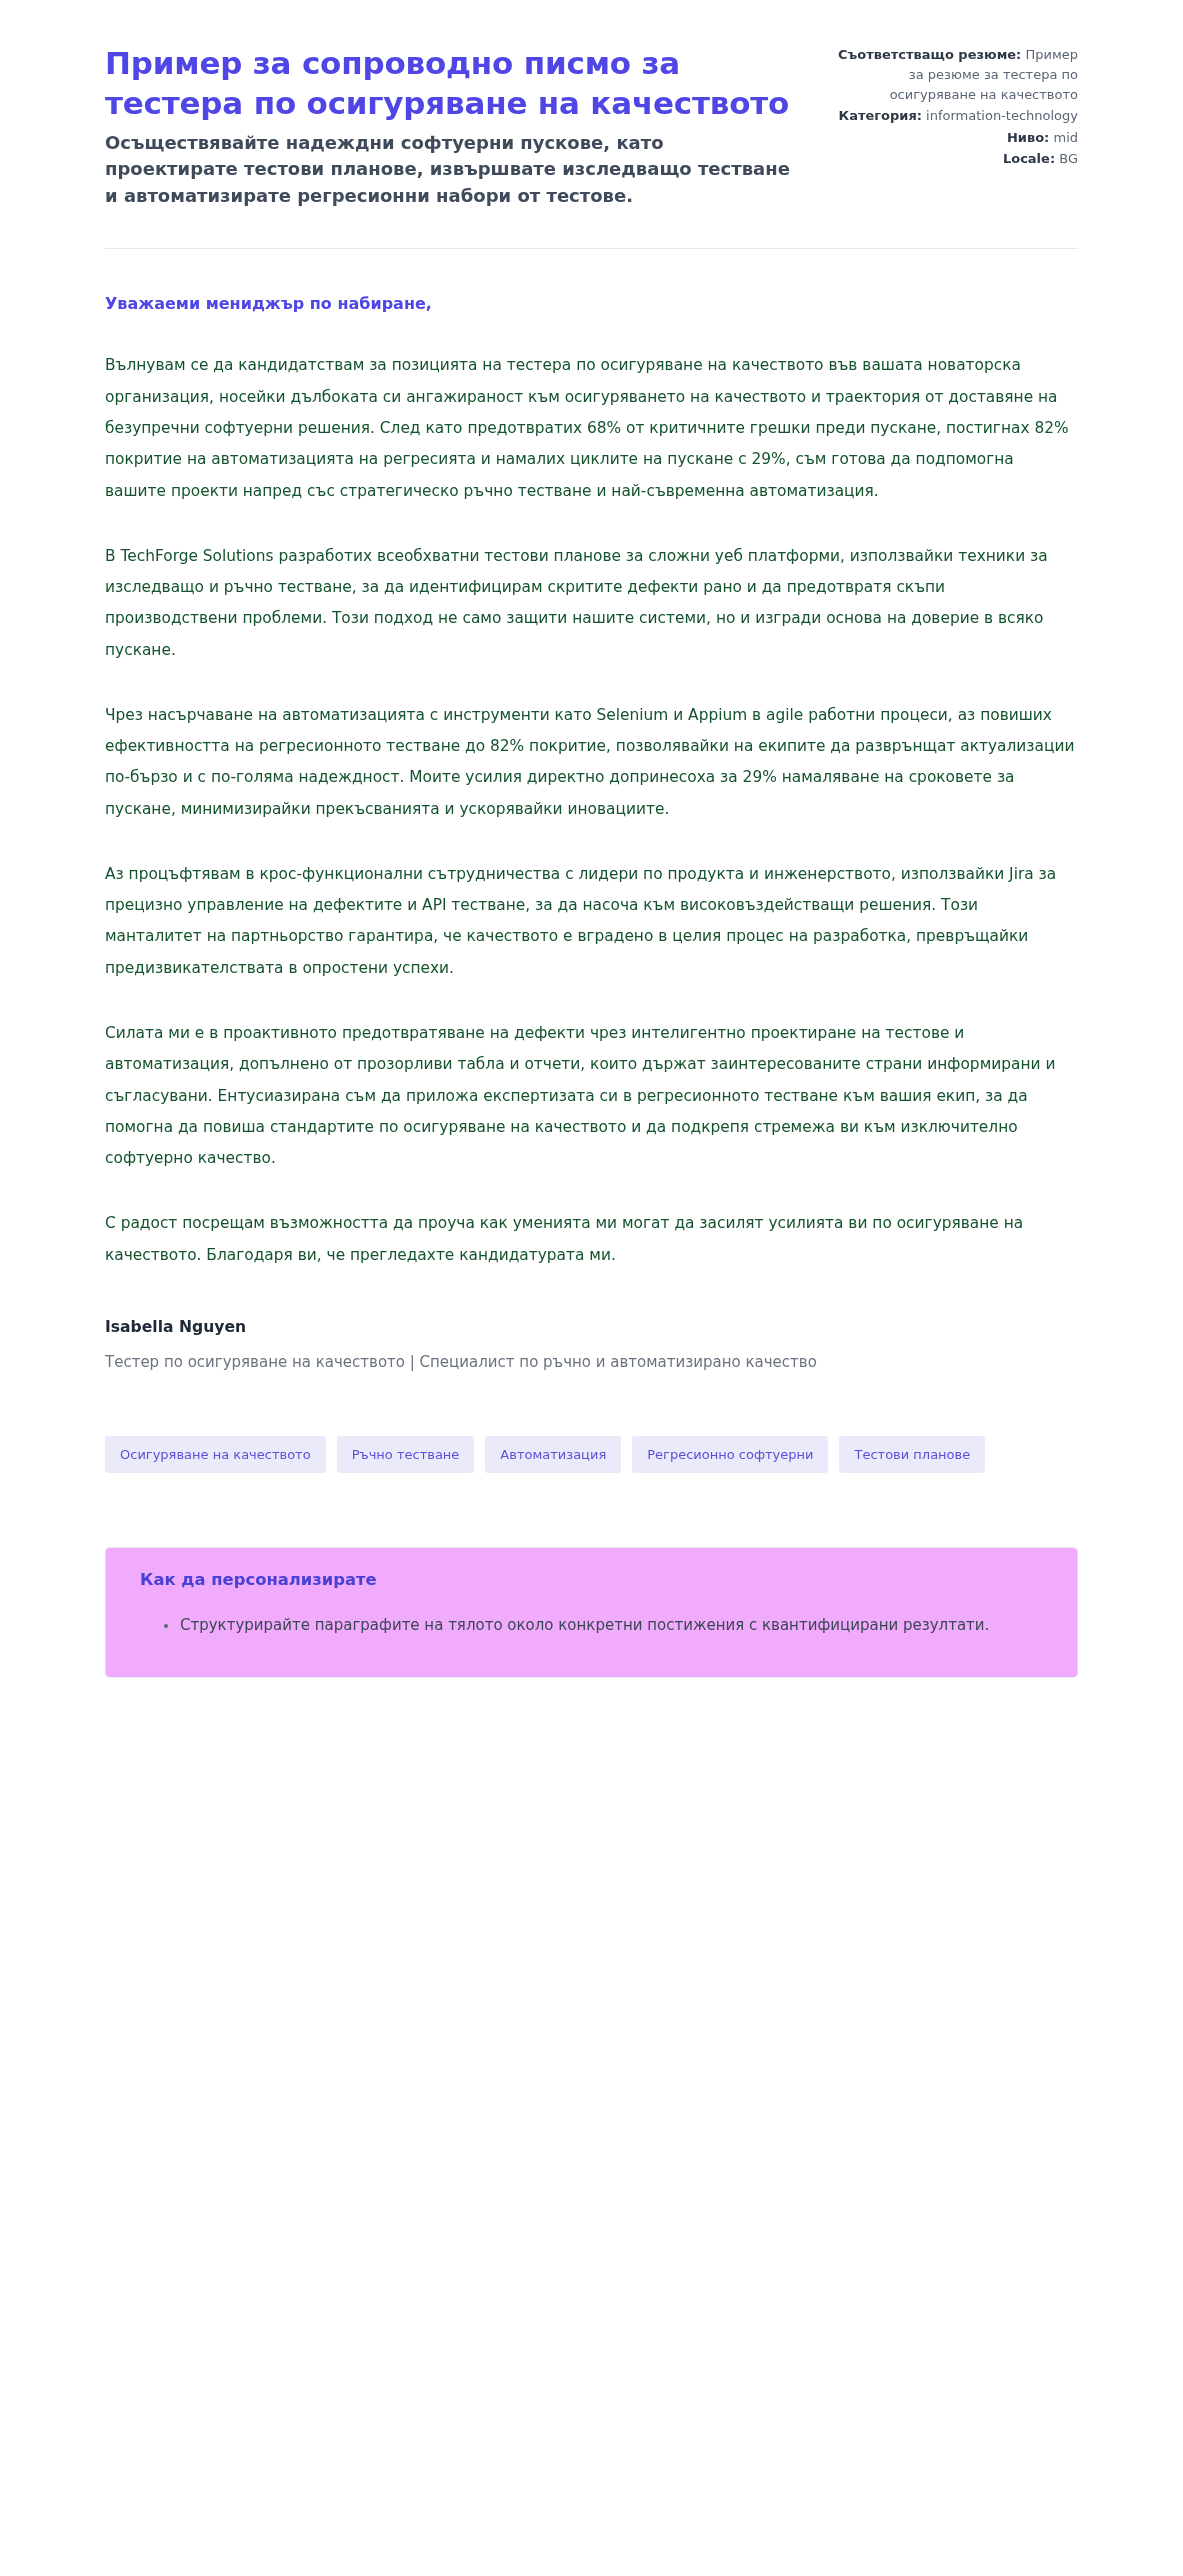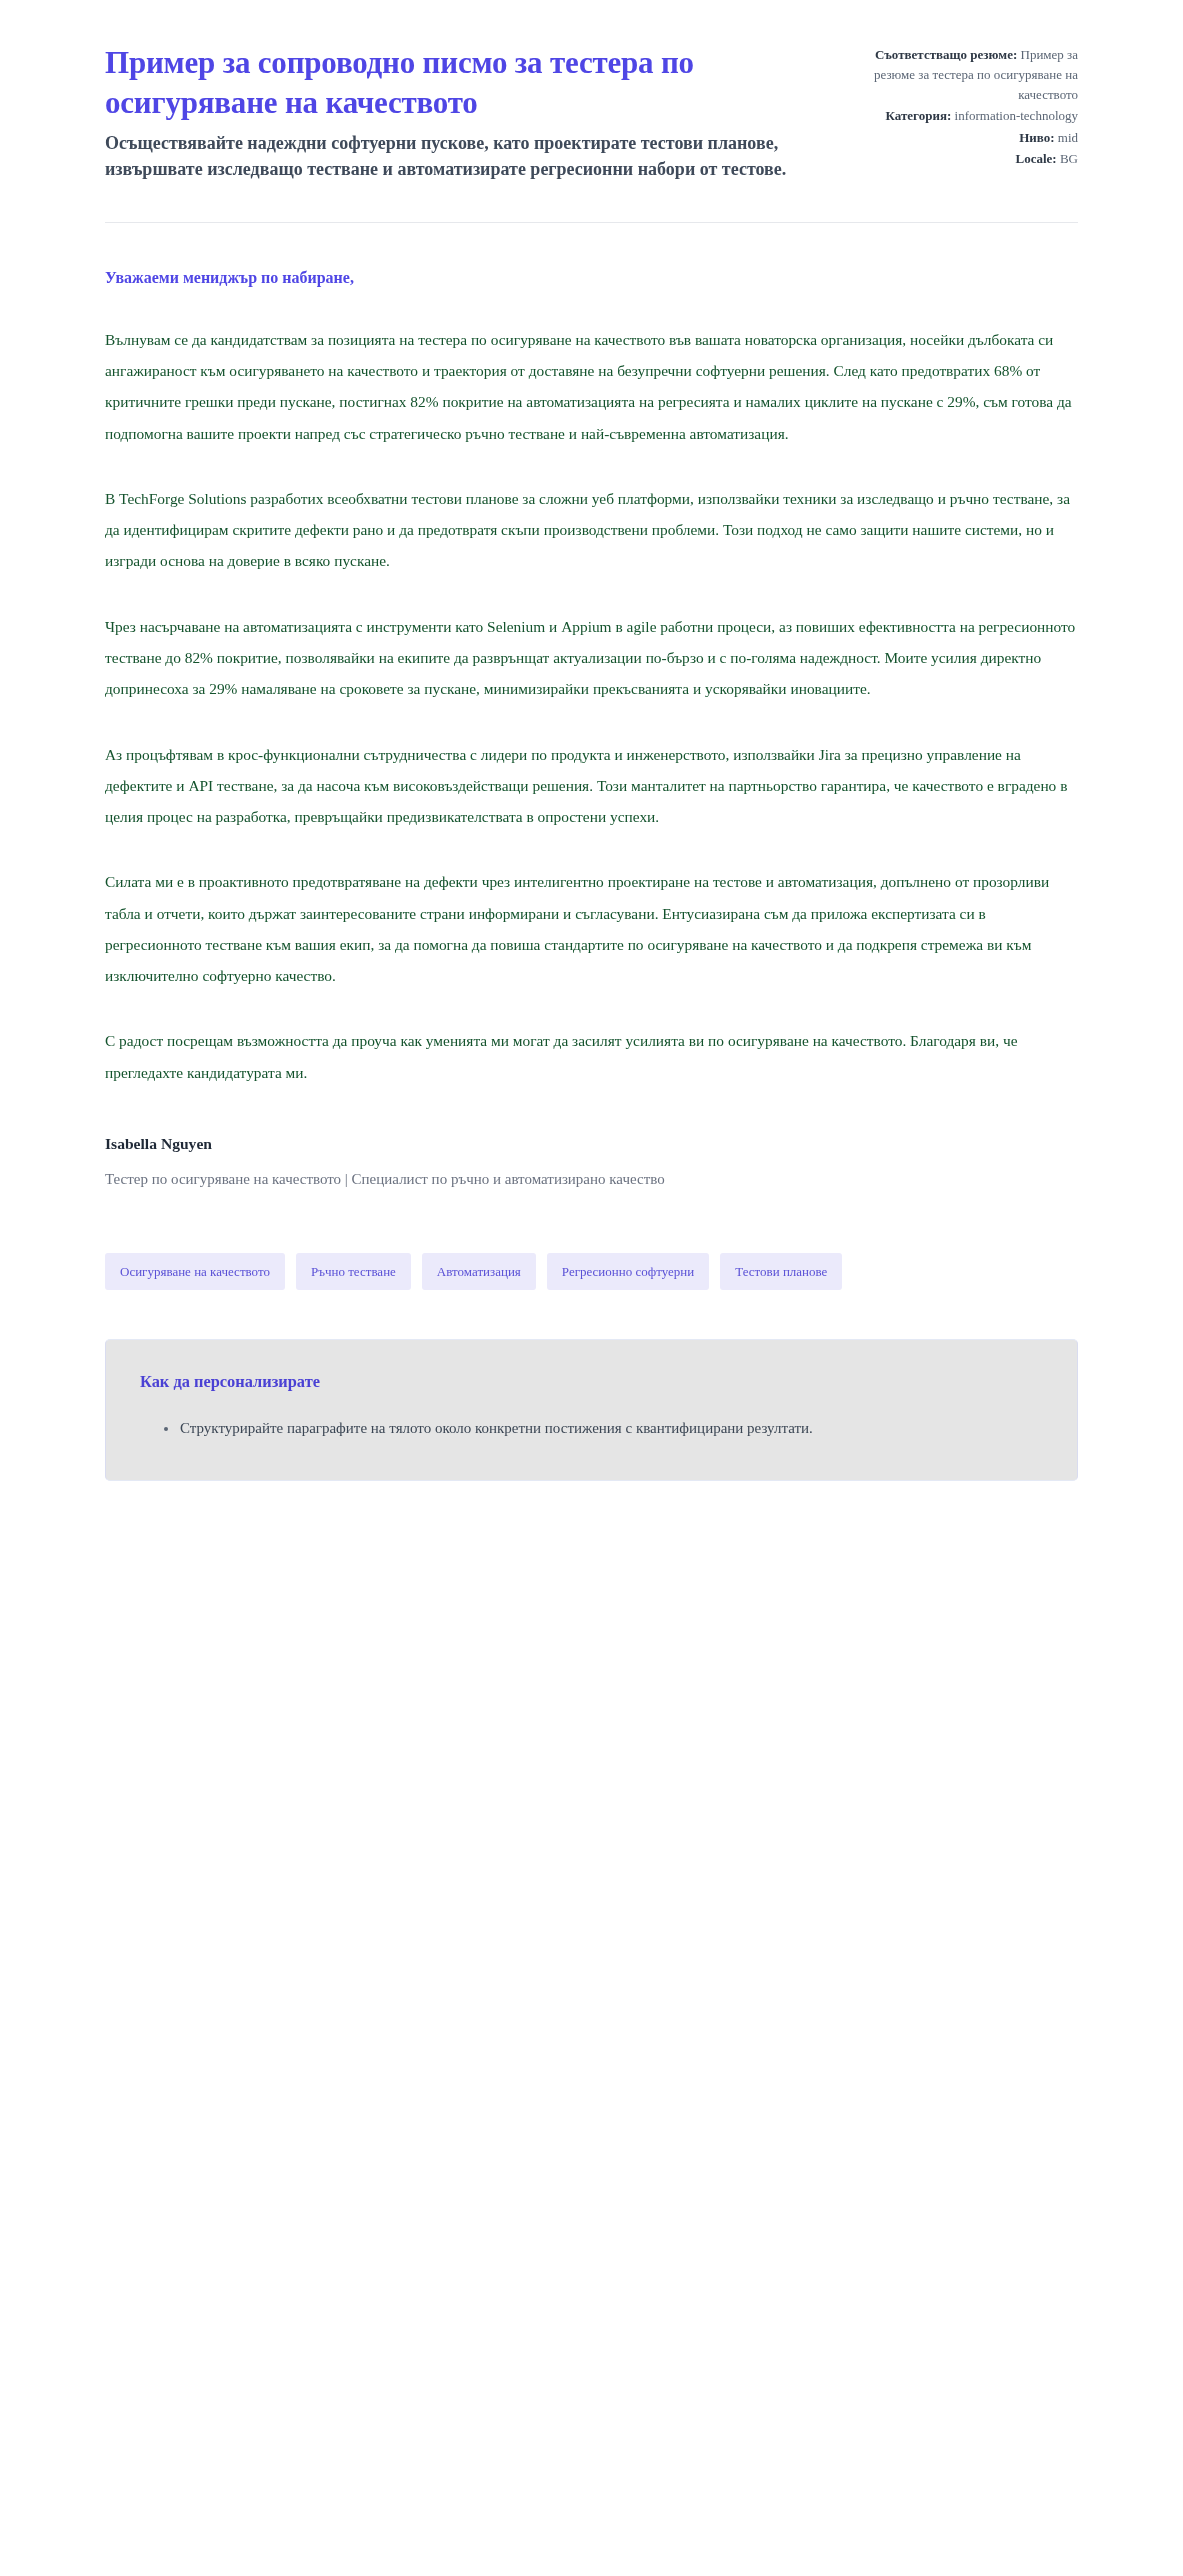--- a/index.html
+++ b/index.html
@@ -13,21 +13,20 @@
     width: 1183px;
     min-height: 2576px;
     font-family: "DejaVu Sans", "Liberation Sans", sans-serif;
     color: #2b3440;
     -webkit-font-smoothing: antialiased;
   }
 
   .page {
     width: 1183px;
     padding: 43px 105px 0 105px;
-    font-family: Liberation Serif, serif;
   }
 
   
   .header {
     display: flex;
     align-items: flex-start;
     justify-content: space-between;
     gap: 39px;
   }
   .header-left {
@@ -122,29 +121,29 @@
     color: #5a51d6;
     font-size: 13px;
     line-height: 1;
     padding: 12px 15px 12px 15px;
     border-radius: 3px;
     white-space: nowrap;
   }
 
   
   .callout {
-    margin-top: 49px;
+    margin-top: 74px;
     margin-bottom: 67px;
-    background: #e5e5e5;
+    background: #f0abfc;
     border-left: 1px solid #d9dcf0;
     border-right: 1px solid #d9dcf0;
     border-top: 1px solid #e4e9f5;
     border-bottom: 1px solid #e4e9f5;
     border-radius: 5px;
-    padding: 32px 34px 37px 34px;
+    padding: 22px 34px 37px 34px;
   }
   .callout-title {
     margin: 0 0 22px 0;
     font-size: 16.4px;
     font-weight: 700;
     color: #4a41d4;
   }
   .callout-list {
     margin: 0;
     padding: 0 0 0 24px;

